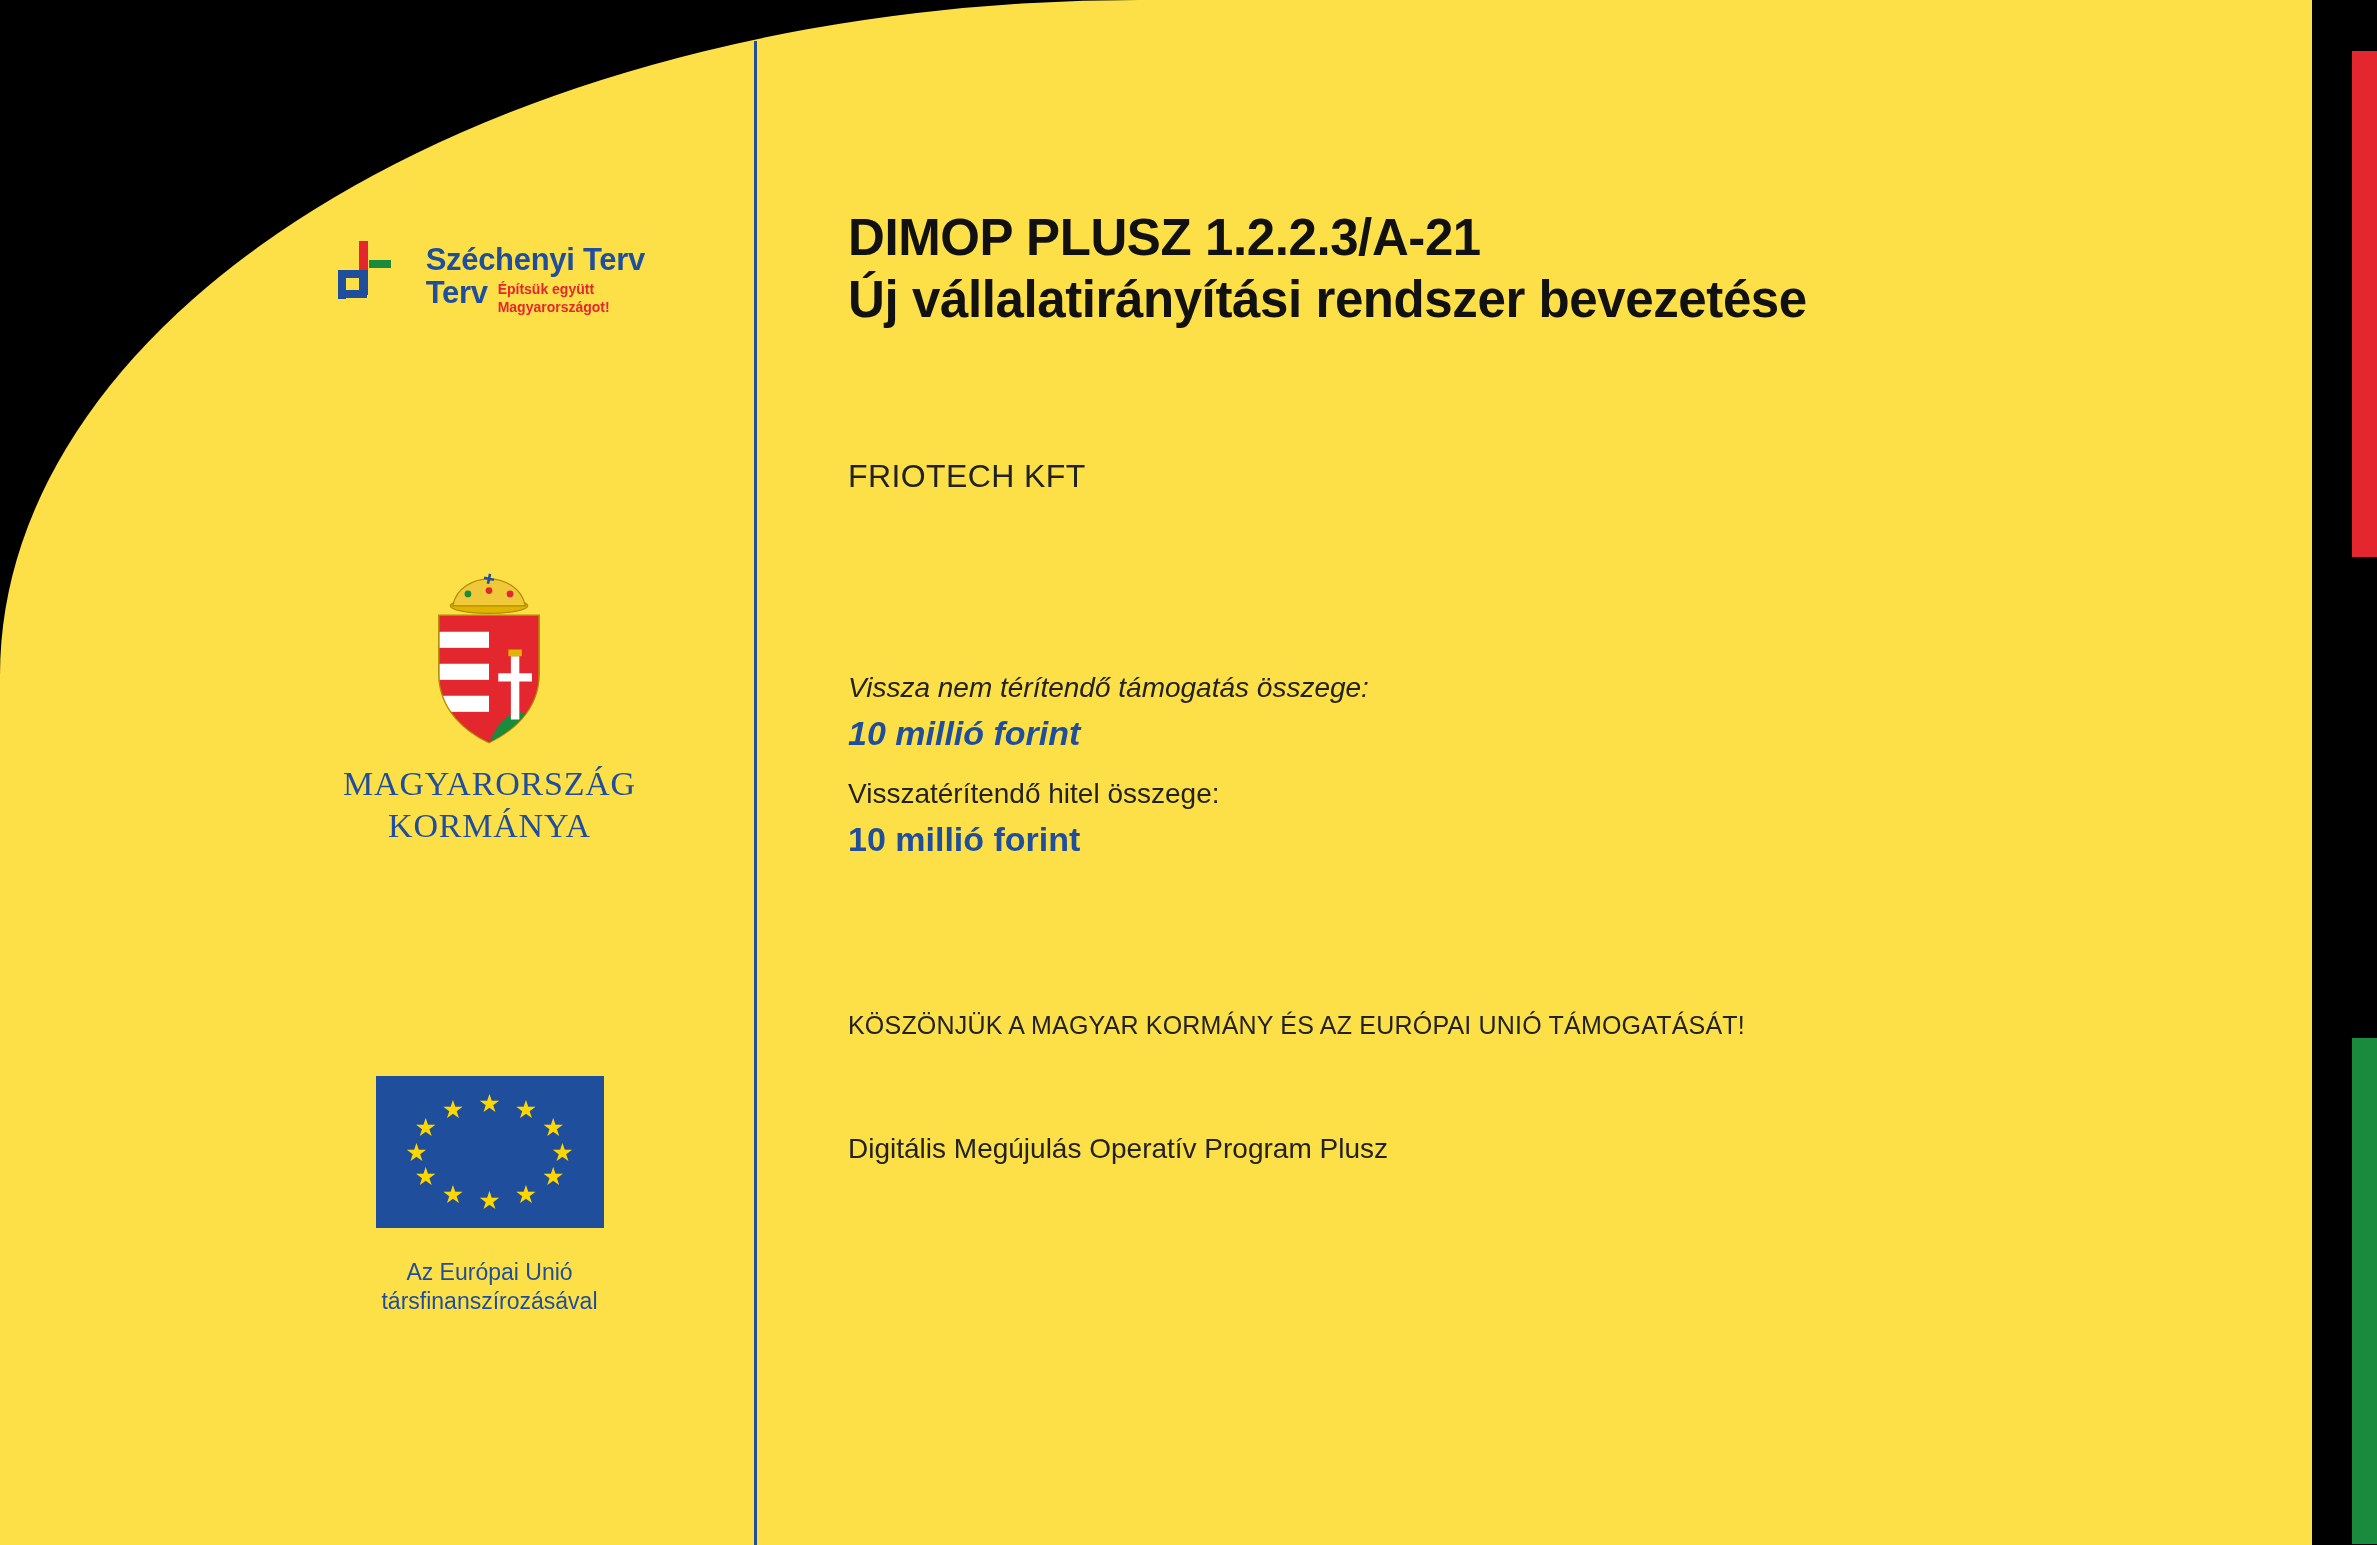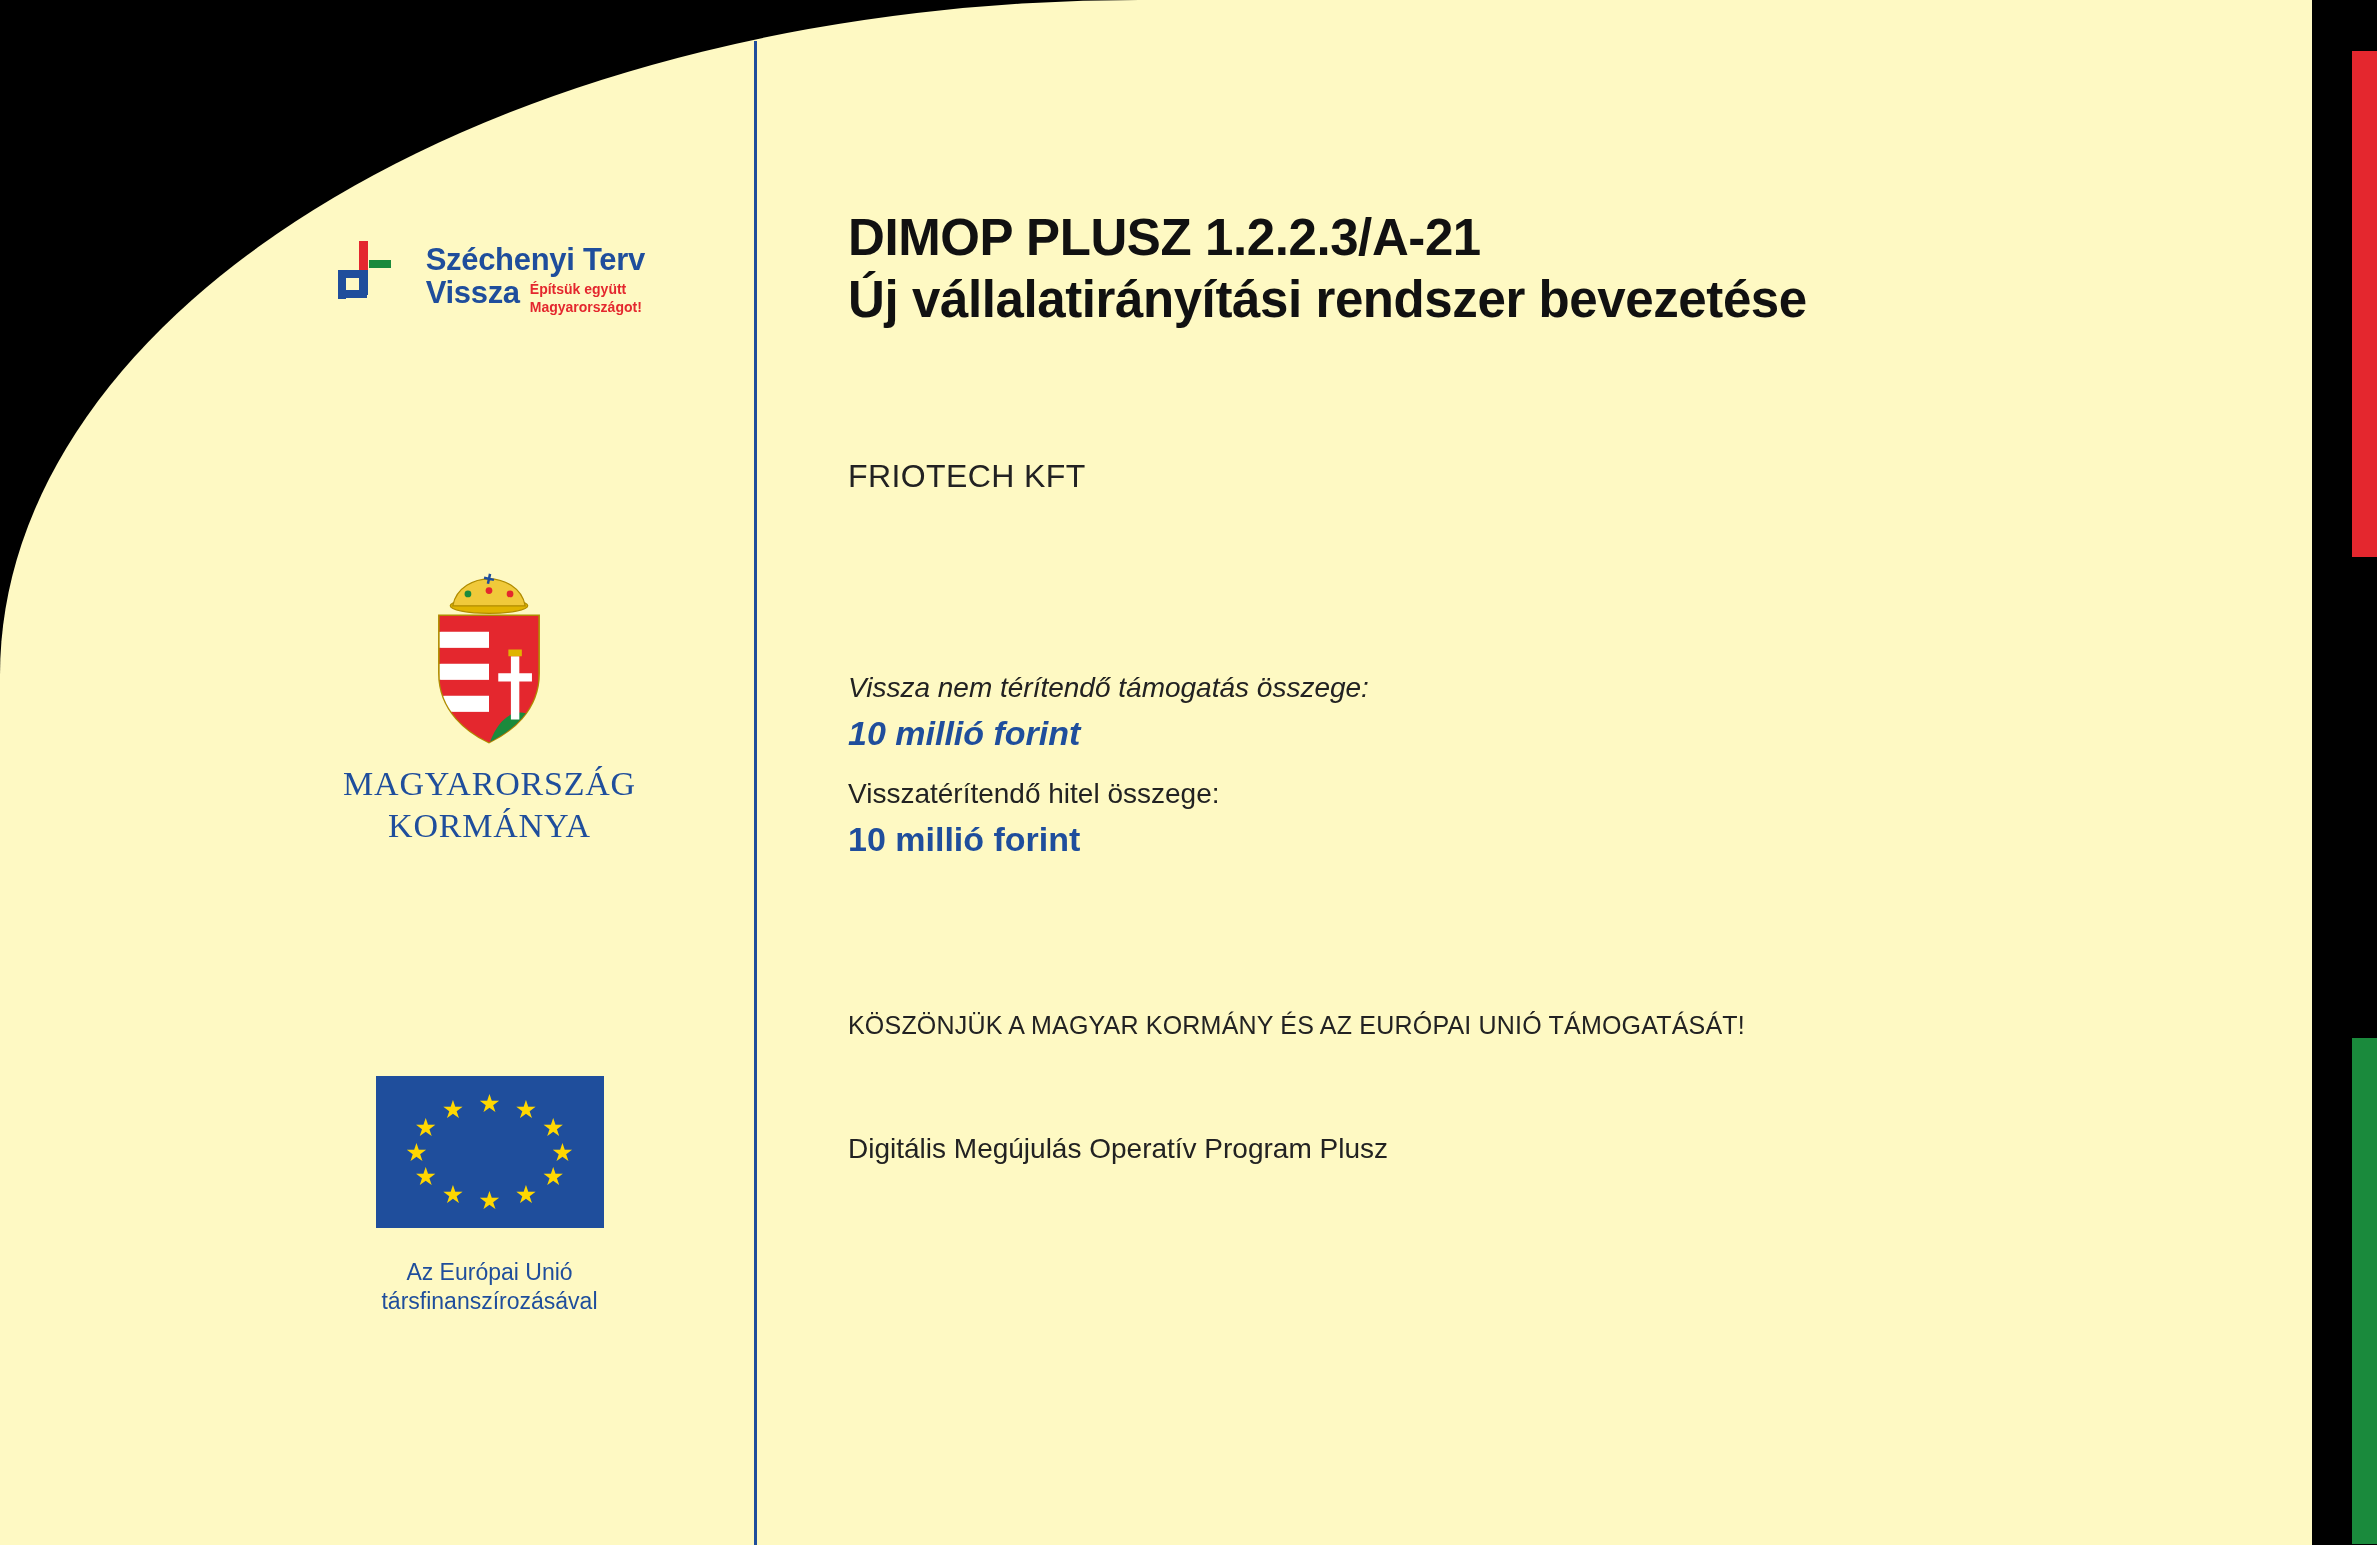--- a/index.html
+++ b/index.html
@@ -12,21 +12,21 @@
     position: relative;
     font-family: "Liberation Sans", sans-serif;
     overflow: hidden;
   }
 
   
   .sheet {
     position: absolute;
     left: 0; top: 0;
     width: 2312px; height: 1545px;
-    background: #fef9c3;
+    background: #fde047;
     
     border-top-left-radius: 1139px 675px;
   }
 
   
   .flag-bar {
     position: absolute;
     right: 0;
     width: 25px;
   }
@@ -187,21 +187,21 @@
         <span class="bar sz-b1"></span>
         <span class="bar sz-b2"></span>
         <span class="bar sz-b3"></span>
         <span class="bar sz-b4"></span>
         <span class="bar sz-b5"></span>
         <span class="bar sz-b6"></span>
       </div>
       <div class="sz-text">
         <div class="sz-line1">Széchenyi Terv</div>
         <div class="sz-line2row">
-          <div class="sz-plusz">Vissza</div>
+          <div class="sz-plusz">Terv</div>
           <div class="sz-slogan">
             <div>Építsük együtt</div>
             <div>Magyarországot!</div>
           </div>
         </div>
       </div>
     </div>
 
     <div class="kormany">
       <div class="crest-wrap">

